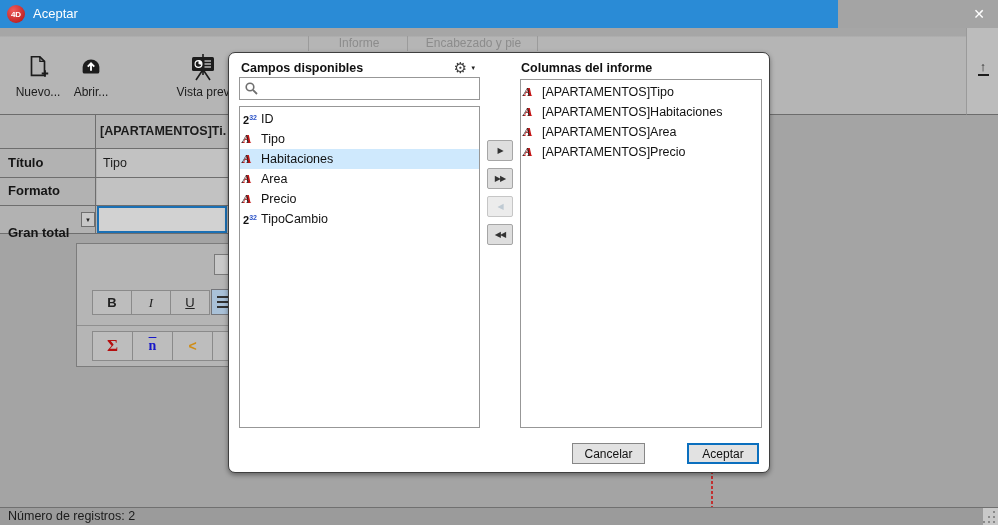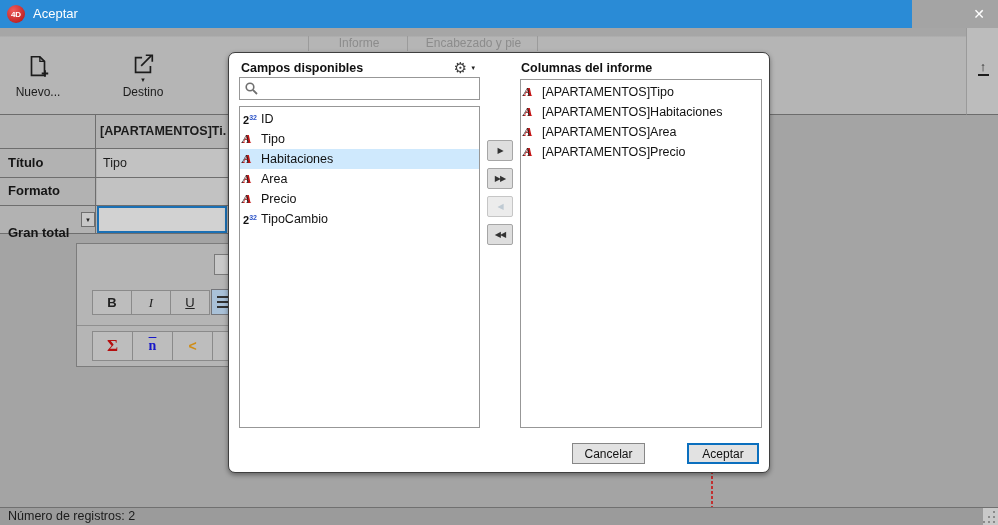--- a/index.html
+++ b/index.html
@@ -1,21 +1,21 @@
 <!DOCTYPE html>
 <html><head>
 <meta charset="utf-8">
 <style>
   html,body{margin:0;padding:0;background:#6e6e6e;}
   .screen{position:relative;width:998px;height:525px;overflow:hidden;background:#a4a4a4;
           font-family:"Liberation Sans","DejaVu Sans",sans-serif;color:#1b1b1b;}
   .abs{position:absolute;}
 
   
-  .titlebar{left:0;top:0;width:912px;height:28px;background:#2a8bd6;}
+  .titlebar{left:0;top:0;width:838px;height:28px;background:#2a8bd6;}
   .logo{left:7px;top:5px;width:18px;height:18px;border-radius:50%;
         background:radial-gradient(circle at 35% 30%,#ef5a5a,#b01111);
         color:#fff;font-size:8px;font-weight:bold;display:flex;align-items:center;justify-content:center;}
   .win-title{left:33px;top:0;height:28px;line-height:28px;color:#fff;font-size:13px;}
   .close-btn{left:962px;top:0;width:34px;height:28px;color:#fff;font-size:14px;
              display:flex;align-items:center;justify-content:center;cursor:default;}
 
   
   .toolbar{left:0;top:28px;width:998px;height:87px;box-sizing:border-box;
            background:linear-gradient(180deg,#a6a6a6 0,#a6a6a6 8px,#b5b5b5 9px,#b5b5b5 100%);
@@ -125,33 +125,44 @@
       <div class="icon">
         <svg width="26" height="28" viewBox="0 0 28 28">
           <path d="M7 3 h9 l5 5 v15 h-14 z" fill="none" stroke="#1c1c1c" stroke-width="1.8"></path>
           <path d="M16 3 v5 h5" fill="none" stroke="#1c1c1c" stroke-width="1.4"></path>
           <path d="M18 21 h7 M21.5 17.5 v7" fill="none" stroke="#1c1c1c" stroke-width="2"></path>
         </svg>
       </div>
       <div class="lbl">Nuevo...</div>
     </div>
 
-
-    <div class="abs tbtn" style="left:114px">
-      <div class="icon" style="height:26px">
-        <svg width="26" height="26" viewBox="0 0 28 28">
-          <path d="M13 6 h-7 v16 h16 v-7" fill="none" stroke="#1c1c1c" stroke-width="1.8"></path>
-          <path d="M12 15 L23 4" stroke="#1c1c1c" stroke-width="1.8"></path>
-          <path d="M17 3.5 h7 v7" fill="none" stroke="#1c1c1c" stroke-width="1.8"></path>
+    <div class="abs tbtn" style="left:62px">
+      <div class="icon">
+        <svg width="26" height="28" viewBox="0 0 28 28">
+          <path d="M5 14 a9 8 0 0 1 18 0 v5 a2 2 0 0 1 -2 2 h-14 a2 2 0 0 1 -2 -2 z" fill="#1c1c1c"></path>
+          <path d="M14 18 v-7 M10.5 13.5 l3.5 -3.5 3.5 3.5" stroke="#fff" stroke-width="2" fill="none"></path>
         </svg>
       </div>
-      <div class="caret">▼</div>
-      <div class="lbl">Destino</div>
-    </div>
-
+      <div class="lbl">Abrir...</div>
+    </div>
+
+
+    <div class="abs tbtn" style="left:174px">
+      <div class="icon">
+        <svg width="28" height="28" viewBox="0 0 28 28">
+          <path d="M14 1 v3" stroke="#1c1c1c" stroke-width="1.6"></path>
+          <rect x="3" y="4" width="22" height="14" rx="1.5" fill="#1c1c1c"></rect>
+          <circle cx="9.5" cy="11" r="3.4" fill="none" stroke="#fff" stroke-width="1.2"></circle>
+          <path d="M9.5 11 L9.5 7.6 A3.4 3.4 0 0 1 12.7 12 z" fill="#fff"></path>
+          <path d="M15.5 8 h6.5 M15.5 11 h6.5 M15.5 14 h6.5" stroke="#fff" stroke-width="1.2"></path>
+          <path d="M14 18 v4 M13 18 L7 27 M15 18 L21 27" stroke="#1c1c1c" stroke-width="1.6" fill="none"></path>
+        </svg>
+      </div>
+      <div class="lbl">Vista prev</div>
+    </div>
 
   </div>
 
   <div class="abs ribbon-right">
     <div class="abs collapse-btn">
       <div class="arr">↑</div>
       <div class="bar"></div>
     </div>
   </div>
 

